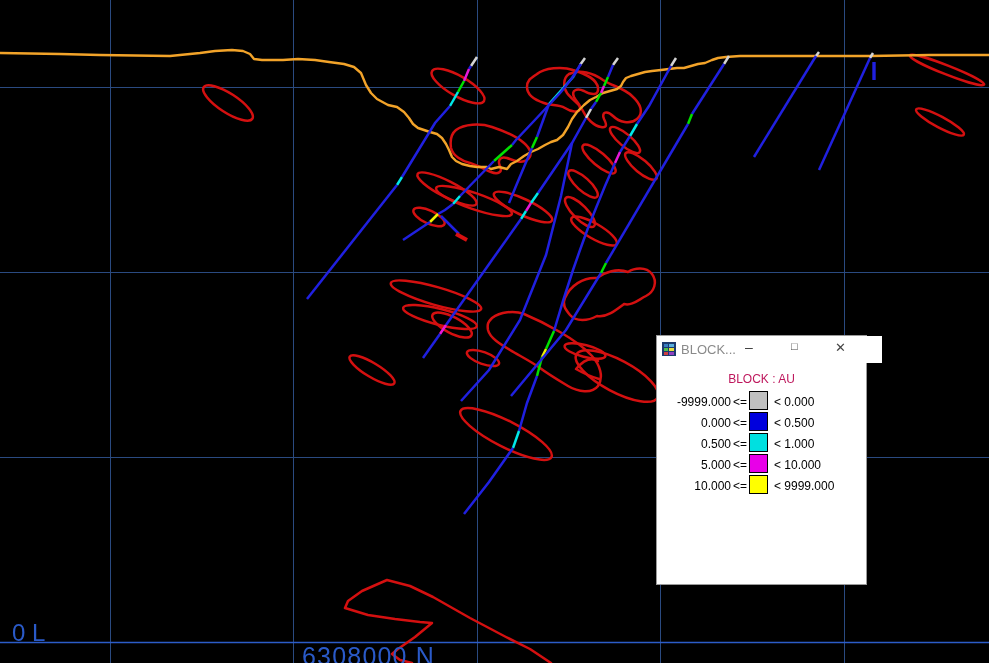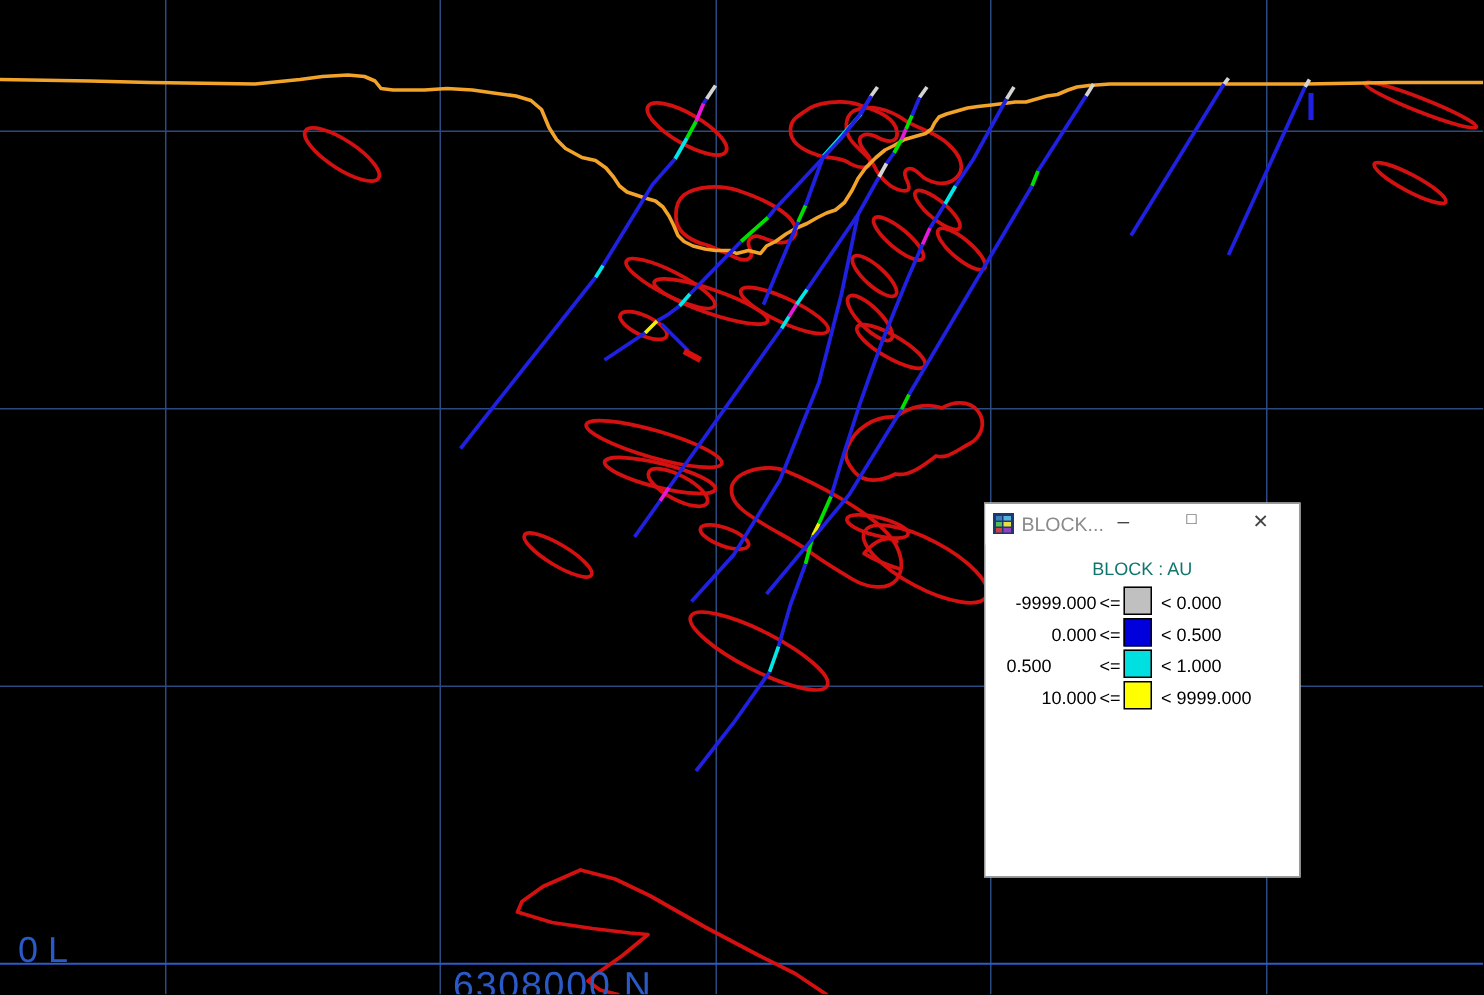--- a/index.html
+++ b/index.html
@@ -149,36 +149,37 @@
     <polyline points="441,216 459,234" stroke="#2020e0"></polyline>
     <polyline points="456,234 467,240" stroke="#d81010" stroke-width="4"></polyline>
   </g>
 
   <text x="12" y="641" font-size="24" fill="#2a5ac8">0 L</text>
   <text x="302" y="665" font-size="25" letter-spacing="1.2" fill="#2a5ac8">6308000 N</text>
 </svg>
 
 <div style="position:absolute;left:656px;top:335px;width:211px;height:250px;background:#ffffff;border:1px solid #9a9a9a;box-sizing:border-box;">
 
-  <div style="position:absolute;left:0;top:0;width:100%;height:27px;background:#ffffff;">
+  <div style="position:absolute;left:0;top:0;width:100%;height:27px;background:#ffffff;padding-left:16px;">
     <svg width="14" height="14" style="position:absolute;left:5px;top:6px;">
       <rect x="0" y="0" width="14" height="14" fill="#1d3a6e"></rect>
       <rect x="2" y="2" width="4" height="3" fill="#3a7ec0"></rect>
           <rect x="7" y="2" width="5" height="3" fill="#58b0e0"></rect>
       <rect x="2" y="6" width="4" height="3" fill="#50c050"></rect>
           <rect x="7" y="6" width="5" height="3" fill="#e8e040"></rect>
       <rect x="2" y="10" width="4" height="3" fill="#d04040"></rect>
           <rect x="7" y="10" width="5" height="3" fill="#9040c0"></rect>
     </svg>
     <span style="position:absolute;left:24px;top:6px;font-size:13px;color:#8a8a8a;">BLOCK...</span>
     <span style="position:absolute;left:88px;top:3px;font-size:14px;color:#444;">–</span>
     <span style="position:absolute;left:134px;top:4px;font-size:11px;color:#444;">□</span>
     <span style="position:absolute;left:178px;top:4px;font-size:13px;color:#444;">✕</span>
   </div>
-  <div style="position:absolute;left:0;top:36px;width:100%;text-align:center;font-size:12px;color:#0f766e;">BLOCK : AU</div>
+  <div style="position:absolute;left:0;top:36px;width:100%;text-align:center;font-size:12px;color:#be185d;">BLOCK : AU</div>
   <div style="position:absolute;left:14px;top:55px;font-size:12px;color:#000;">
     <div style="height:21px;"><span style="display:inline-block;width:60px;text-align:right;">-9999.000</span><span style="display:inline-block;width:18px;text-align:center;">&lt;=</span><span style="display:inline-block;width:17px;height:17px;background:#c0c0c0;border:1px solid #000;vertical-align:-4px;"></span><span style="margin-left:6px;">&lt; 0.000</span></div>
     <div style="height:21px;"><span style="display:inline-block;width:60px;text-align:right;">0.000</span><span style="display:inline-block;width:18px;text-align:center;">&lt;=</span><span style="display:inline-block;width:17px;height:17px;background:#0000dd;border:1px solid #000;vertical-align:-4px;"></span><span style="margin-left:6px;">&lt; 0.500</span></div>
-    <div style="height:21px;"><span style="display:inline-block;width:60px;text-align:left;">0.500</span><span style="display:inline-block;width:18px;text-align:center;">&lt;=</span><span style="display:inline-block;width:17px;height:17px;background:#00e0e0;border:1px solid #000;vertical-align:-4px;"></span><span style="margin-left:6px;">&lt; 1.000</span></div>
+    <div style="height:21px;"><span style="display:inline-block;width:60px;text-align:right;">0.500</span><span style="display:inline-block;width:18px;text-align:center;">&lt;=</span><span style="display:inline-block;width:17px;height:17px;background:#00e0e0;border:1px solid #000;vertical-align:-4px;"></span><span style="margin-left:6px;">&lt; 1.000</span></div>
+    <div style="height:21px;"><span style="display:inline-block;width:60px;text-align:right;">5.000</span><span style="display:inline-block;width:18px;text-align:center;">&lt;=</span><span style="display:inline-block;width:17px;height:17px;background:#e800e8;border:1px solid #000;vertical-align:-4px;"></span><span style="margin-left:6px;">&lt; 10.000</span></div>
     <div style="height:21px;"><span style="display:inline-block;width:60px;text-align:right;">10.000</span><span style="display:inline-block;width:18px;text-align:center;">&lt;=</span><span style="display:inline-block;width:17px;height:17px;background:#ffff00;border:1px solid #000;vertical-align:-4px;"></span><span style="margin-left:6px;margin-top:46px;">&lt; 9999.000</span></div>
   </div>
 </div>
 
 </div>
 </body></html>

